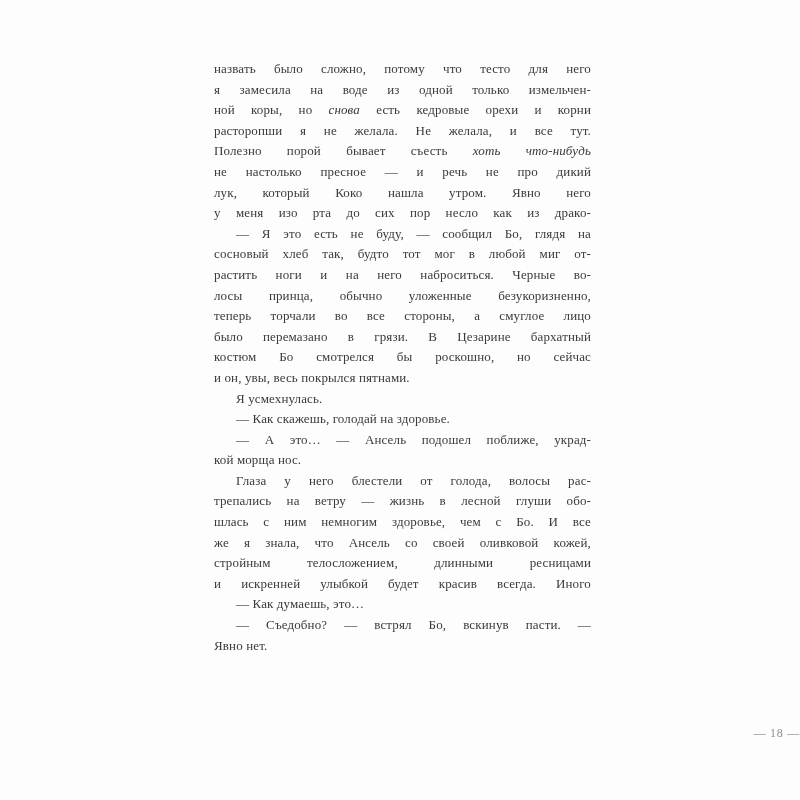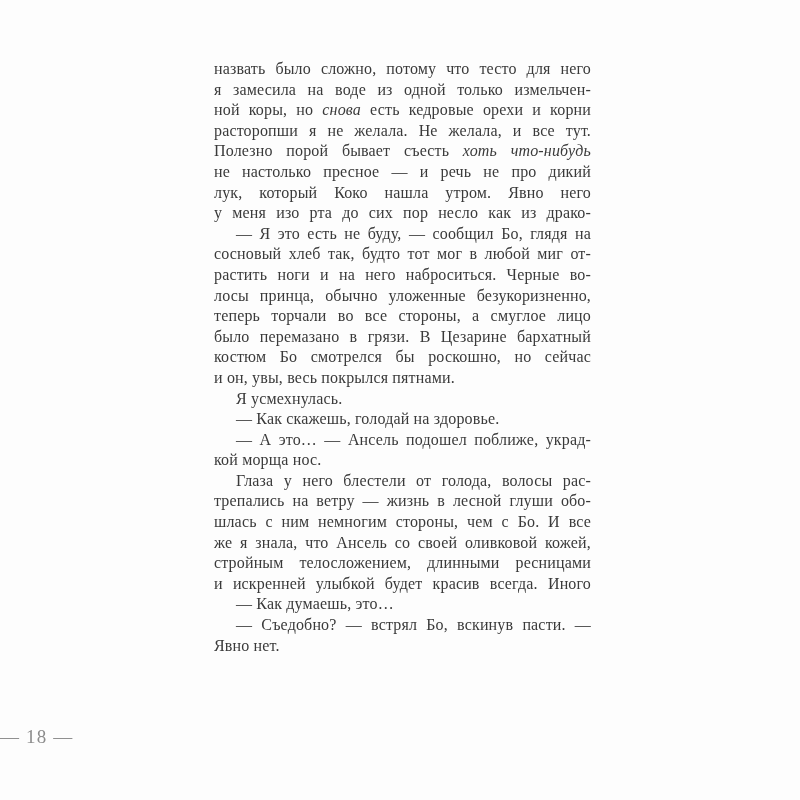--- a/index.html
+++ b/index.html
@@ -16,21 +16,21 @@
     height: 800px;
     background: #fdfdfd;
     font-family: "Liberation Serif", "DejaVu Serif", serif;
   }
   .text-block {
     position: absolute;
     left: 214px;
     top: 59px;
     width: 377px;
     color: #3a3a3a;
-    font-size: 16px;
+    font-size: 13px;
     line-height: 20.6px;
     letter-spacing: 0.01em;
   }
   .line {
     text-align: justify;
     text-align-last: justify;
     white-space: normal;
   }
   .line.last {
     text-align-last: left;
@@ -39,23 +39,23 @@
     text-indent: 22px;
   }
   .line i {
     font-style: italic;
   }
   .folio {
     position: absolute;
     left: 0;
     top: 726px;
     width: 800px;
-    text-align: left;
+    text-align: right;
     color: #8c8c8c;
-    font-size: 19px;
+    font-size: 12px;
     letter-spacing: 0.06em;
   }
 </style>
 </head>
 <body>
 
 <div class="page">
   <div class="text-block">
       <div class="line">назвать было сложно, потому что тесто для него</div>
       <div class="line">я замесила на воде из одной только измельчен-</div>
@@ -72,21 +72,21 @@
       <div class="line">теперь торчали во все стороны, а смуглое лицо</div>
       <div class="line">было перемазано в грязи. В Цезарине бархатный</div>
       <div class="line">костюм Бо смотрелся бы роскошно, но сейчас</div>
       <div class="line last">и он, увы, весь покрылся пятнами.</div>
       <div class="line indent last">Я усмехнулась.</div>
       <div class="line indent last">— Как скажешь, голодай на здоровье.</div>
       <div class="line indent">— А это… — Ансель подошел поближе, украд-</div>
       <div class="line last">кой морща нос.</div>
       <div class="line indent">Глаза у него блестели от голода, волосы рас-</div>
       <div class="line">трепались на ветру — жизнь в лесной глуши обо-</div>
-      <div class="line">шлась с ним немногим стороны, чем с Бо. И все</div>
+      <div class="line">шлась с ним немногим здоровье, чем с Бо. И все</div>
       <div class="line">же я знала, что Ансель со своей оливковой кожей,</div>
       <div class="line">стройным телосложением, длинными ресницами</div>
       <div class="line">и искренней улыбкой будет красив всегда. Иного</div>
       <div class="line indent last">— Как думаешь, это…</div>
       <div class="line indent">— Съедобно? — встрял Бо, вскинув пасти. —</div>
       <div class="line last">Явно нет.</div>
     </div>
   <div class="folio">— 18 —</div>
 </div>
 

